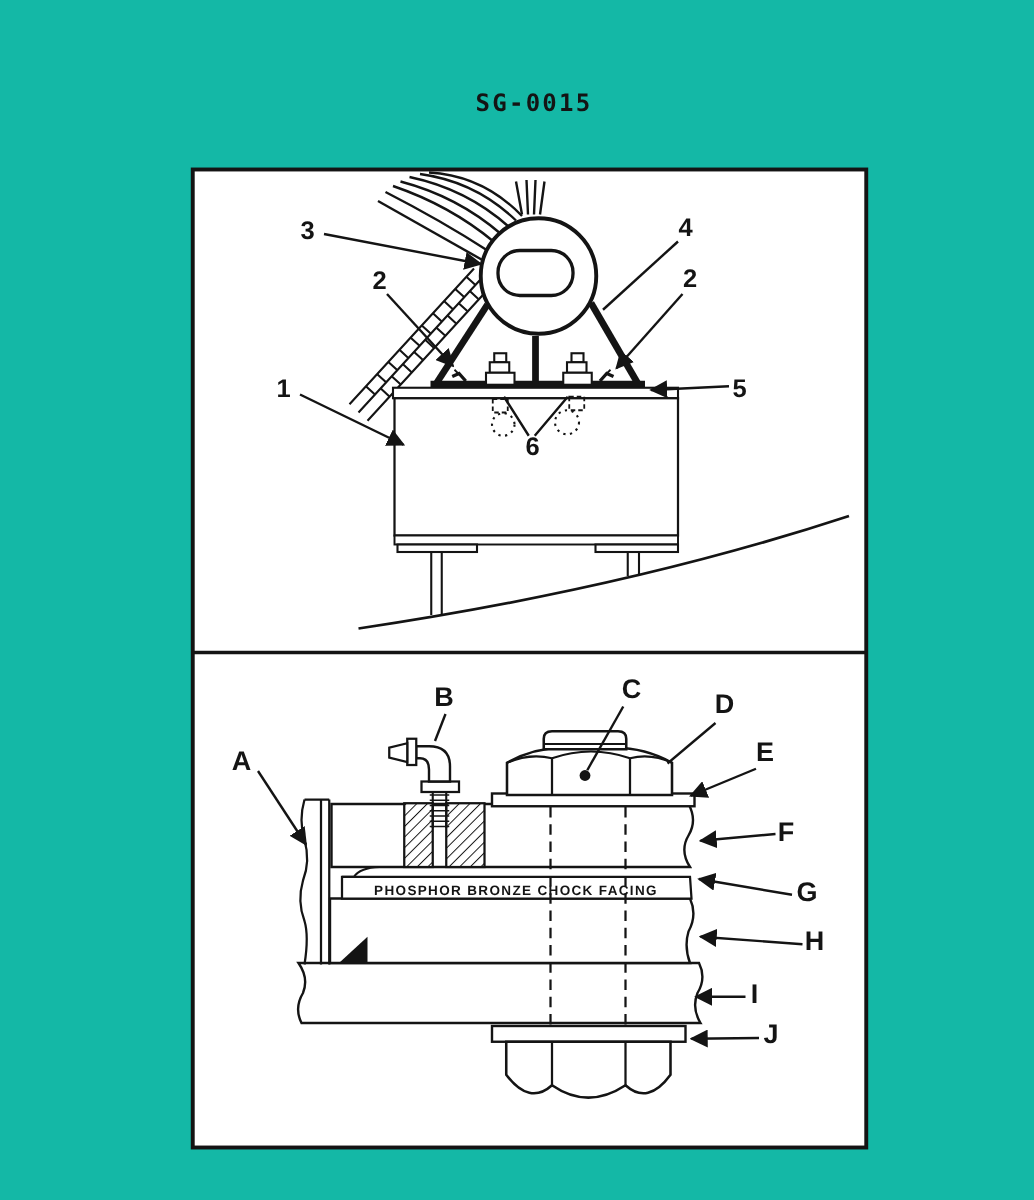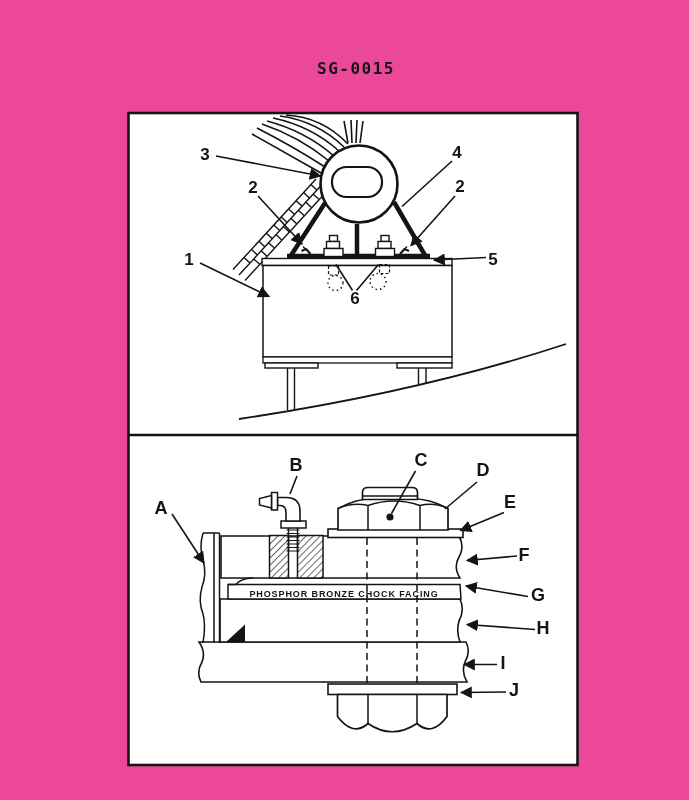--- a/index.html
+++ b/index.html
@@ -1,16 +1,16 @@
 <!DOCTYPE html>
 <html><head>
 <meta charset="utf-8">
 <style>
   html,body{margin:0;padding:0;background:#ffffff;}
-  .page{position:relative;width:689px;height:800px;background:#ec4899;overflow:hidden;
+  .page{position:relative;width:689px;height:800px;background:#14b8a6;overflow:hidden;
         font-family:"Liberation Sans",sans-serif;}
   svg{position:absolute;left:0;top:0;}
   text{fill:#141414;}
   .callout{font-family:"Liberation Sans",sans-serif;font-weight:bold;}
   .title-text{font-family:"DejaVu Sans Mono",monospace;font-weight:bold;letter-spacing:1.5px;}
   .facing{font-family:"Liberation Sans",sans-serif;font-weight:bold;letter-spacing:0.9px;}
 </style>
 </head>
 <body>
 

